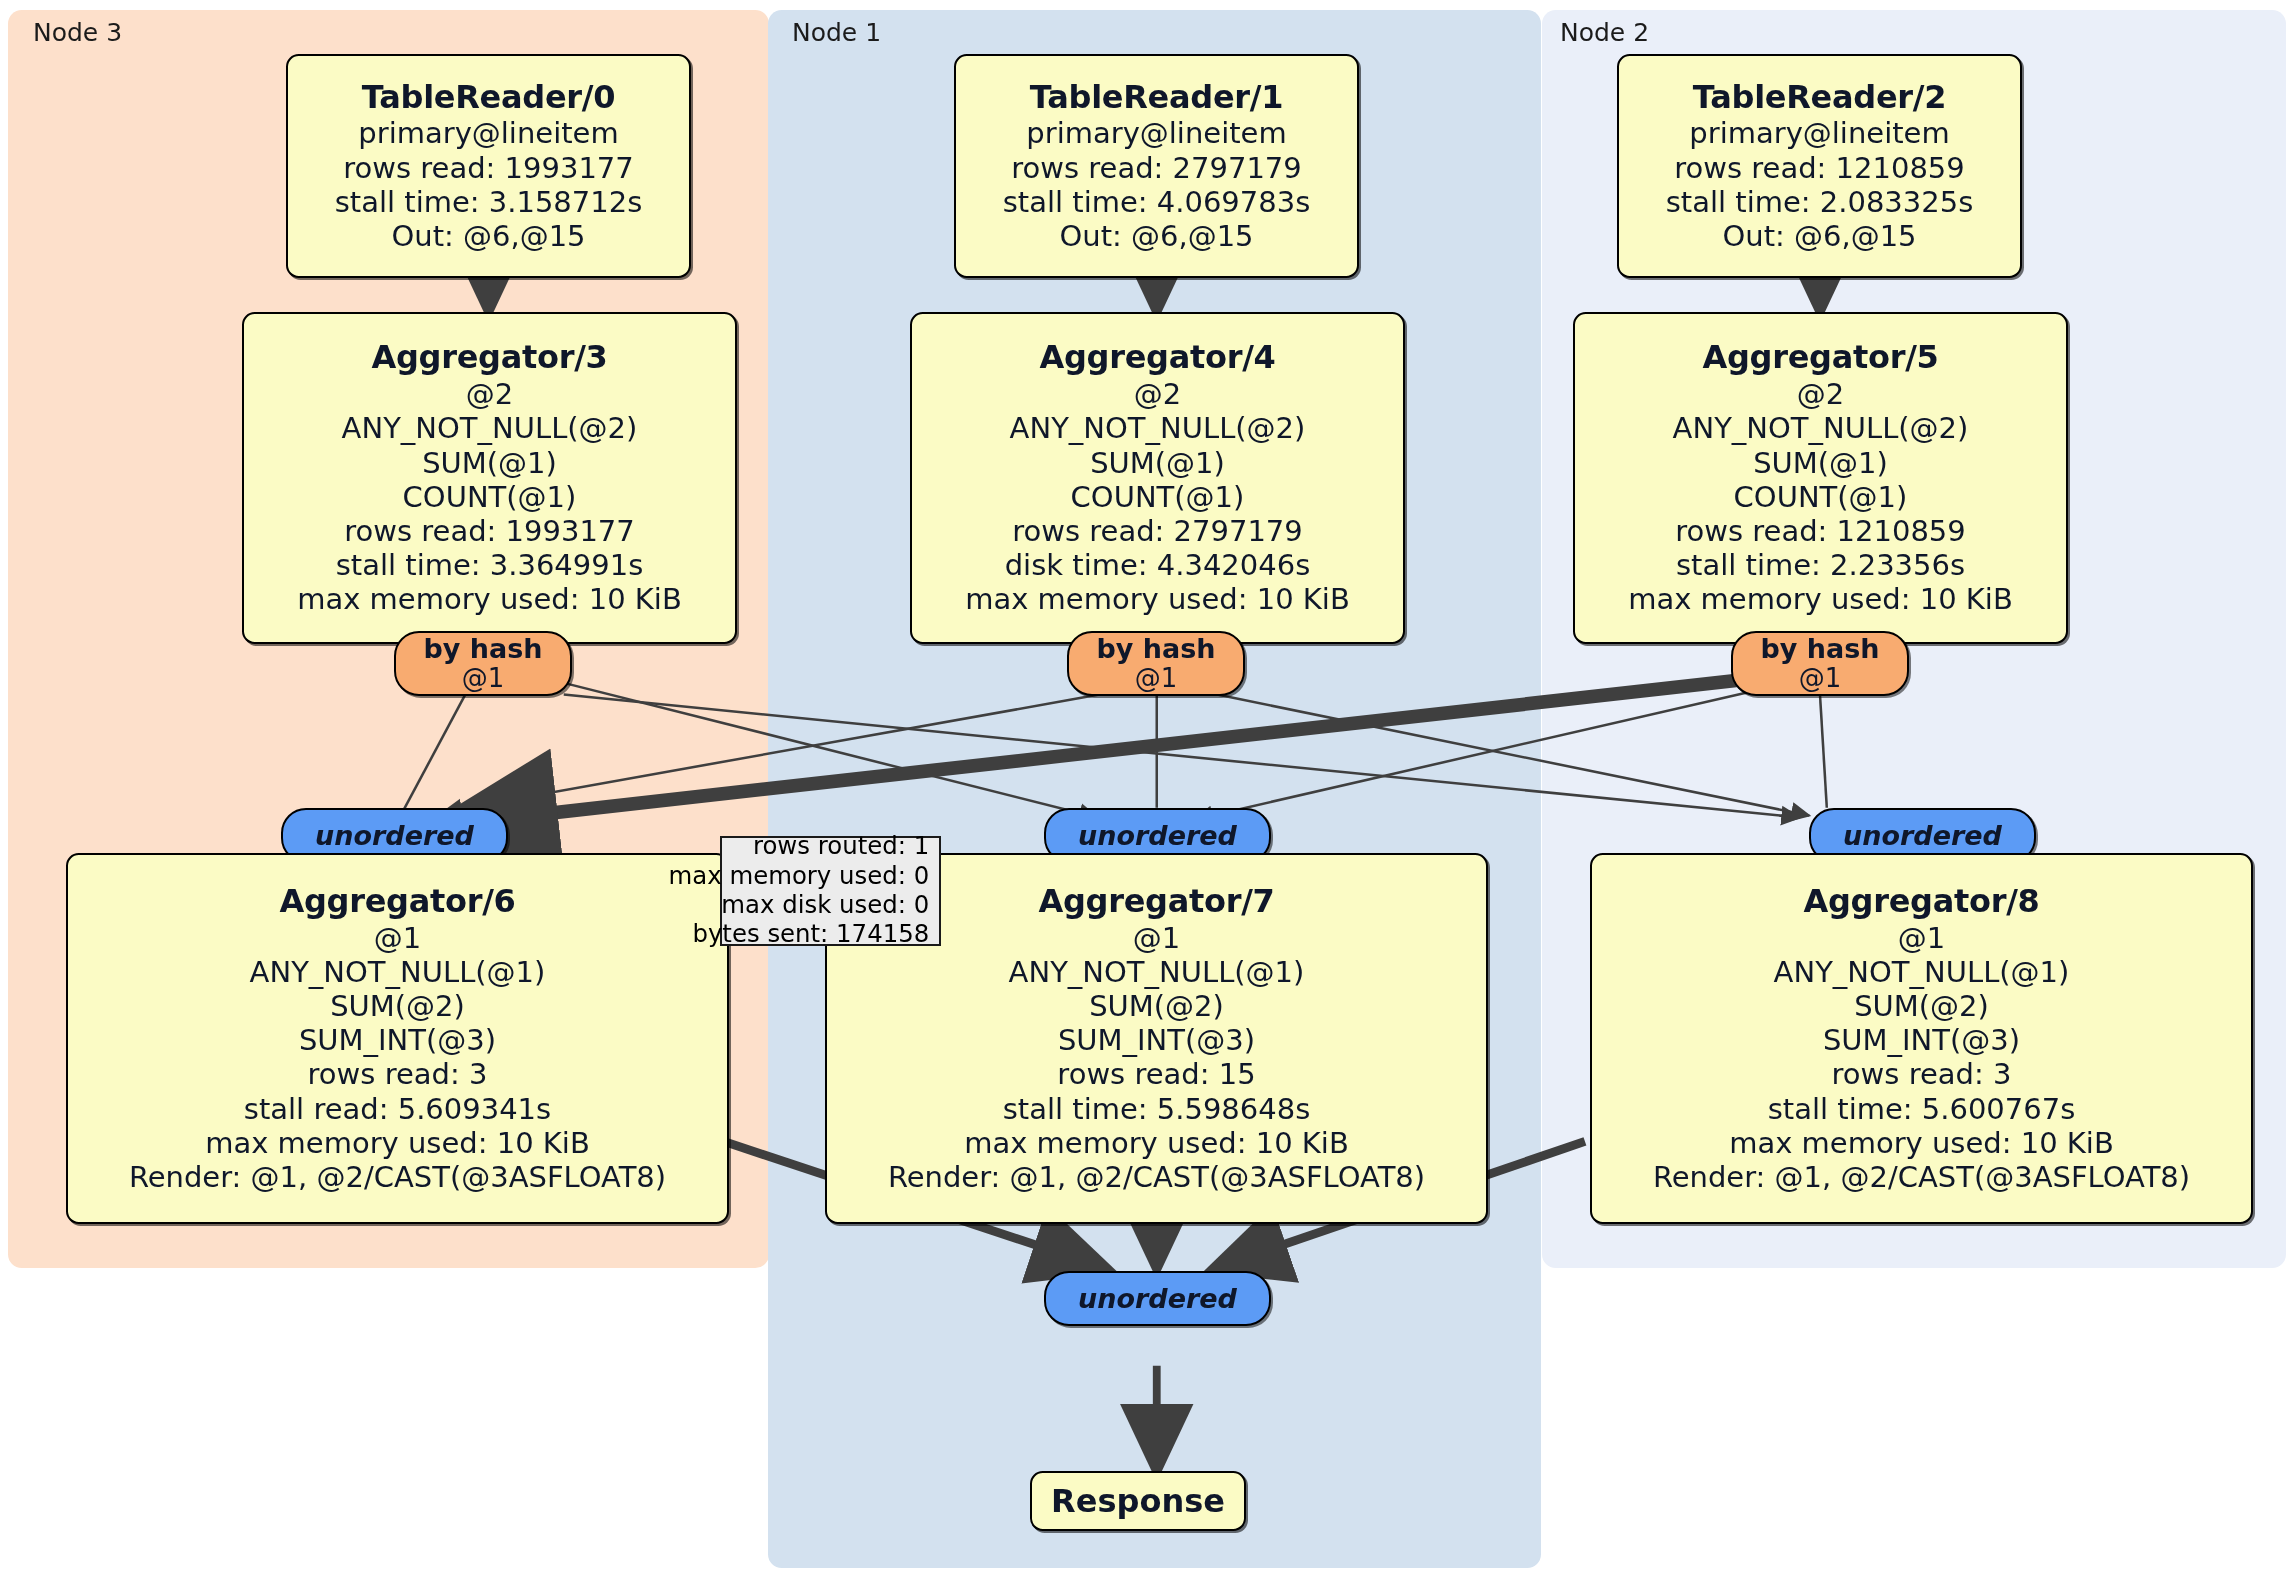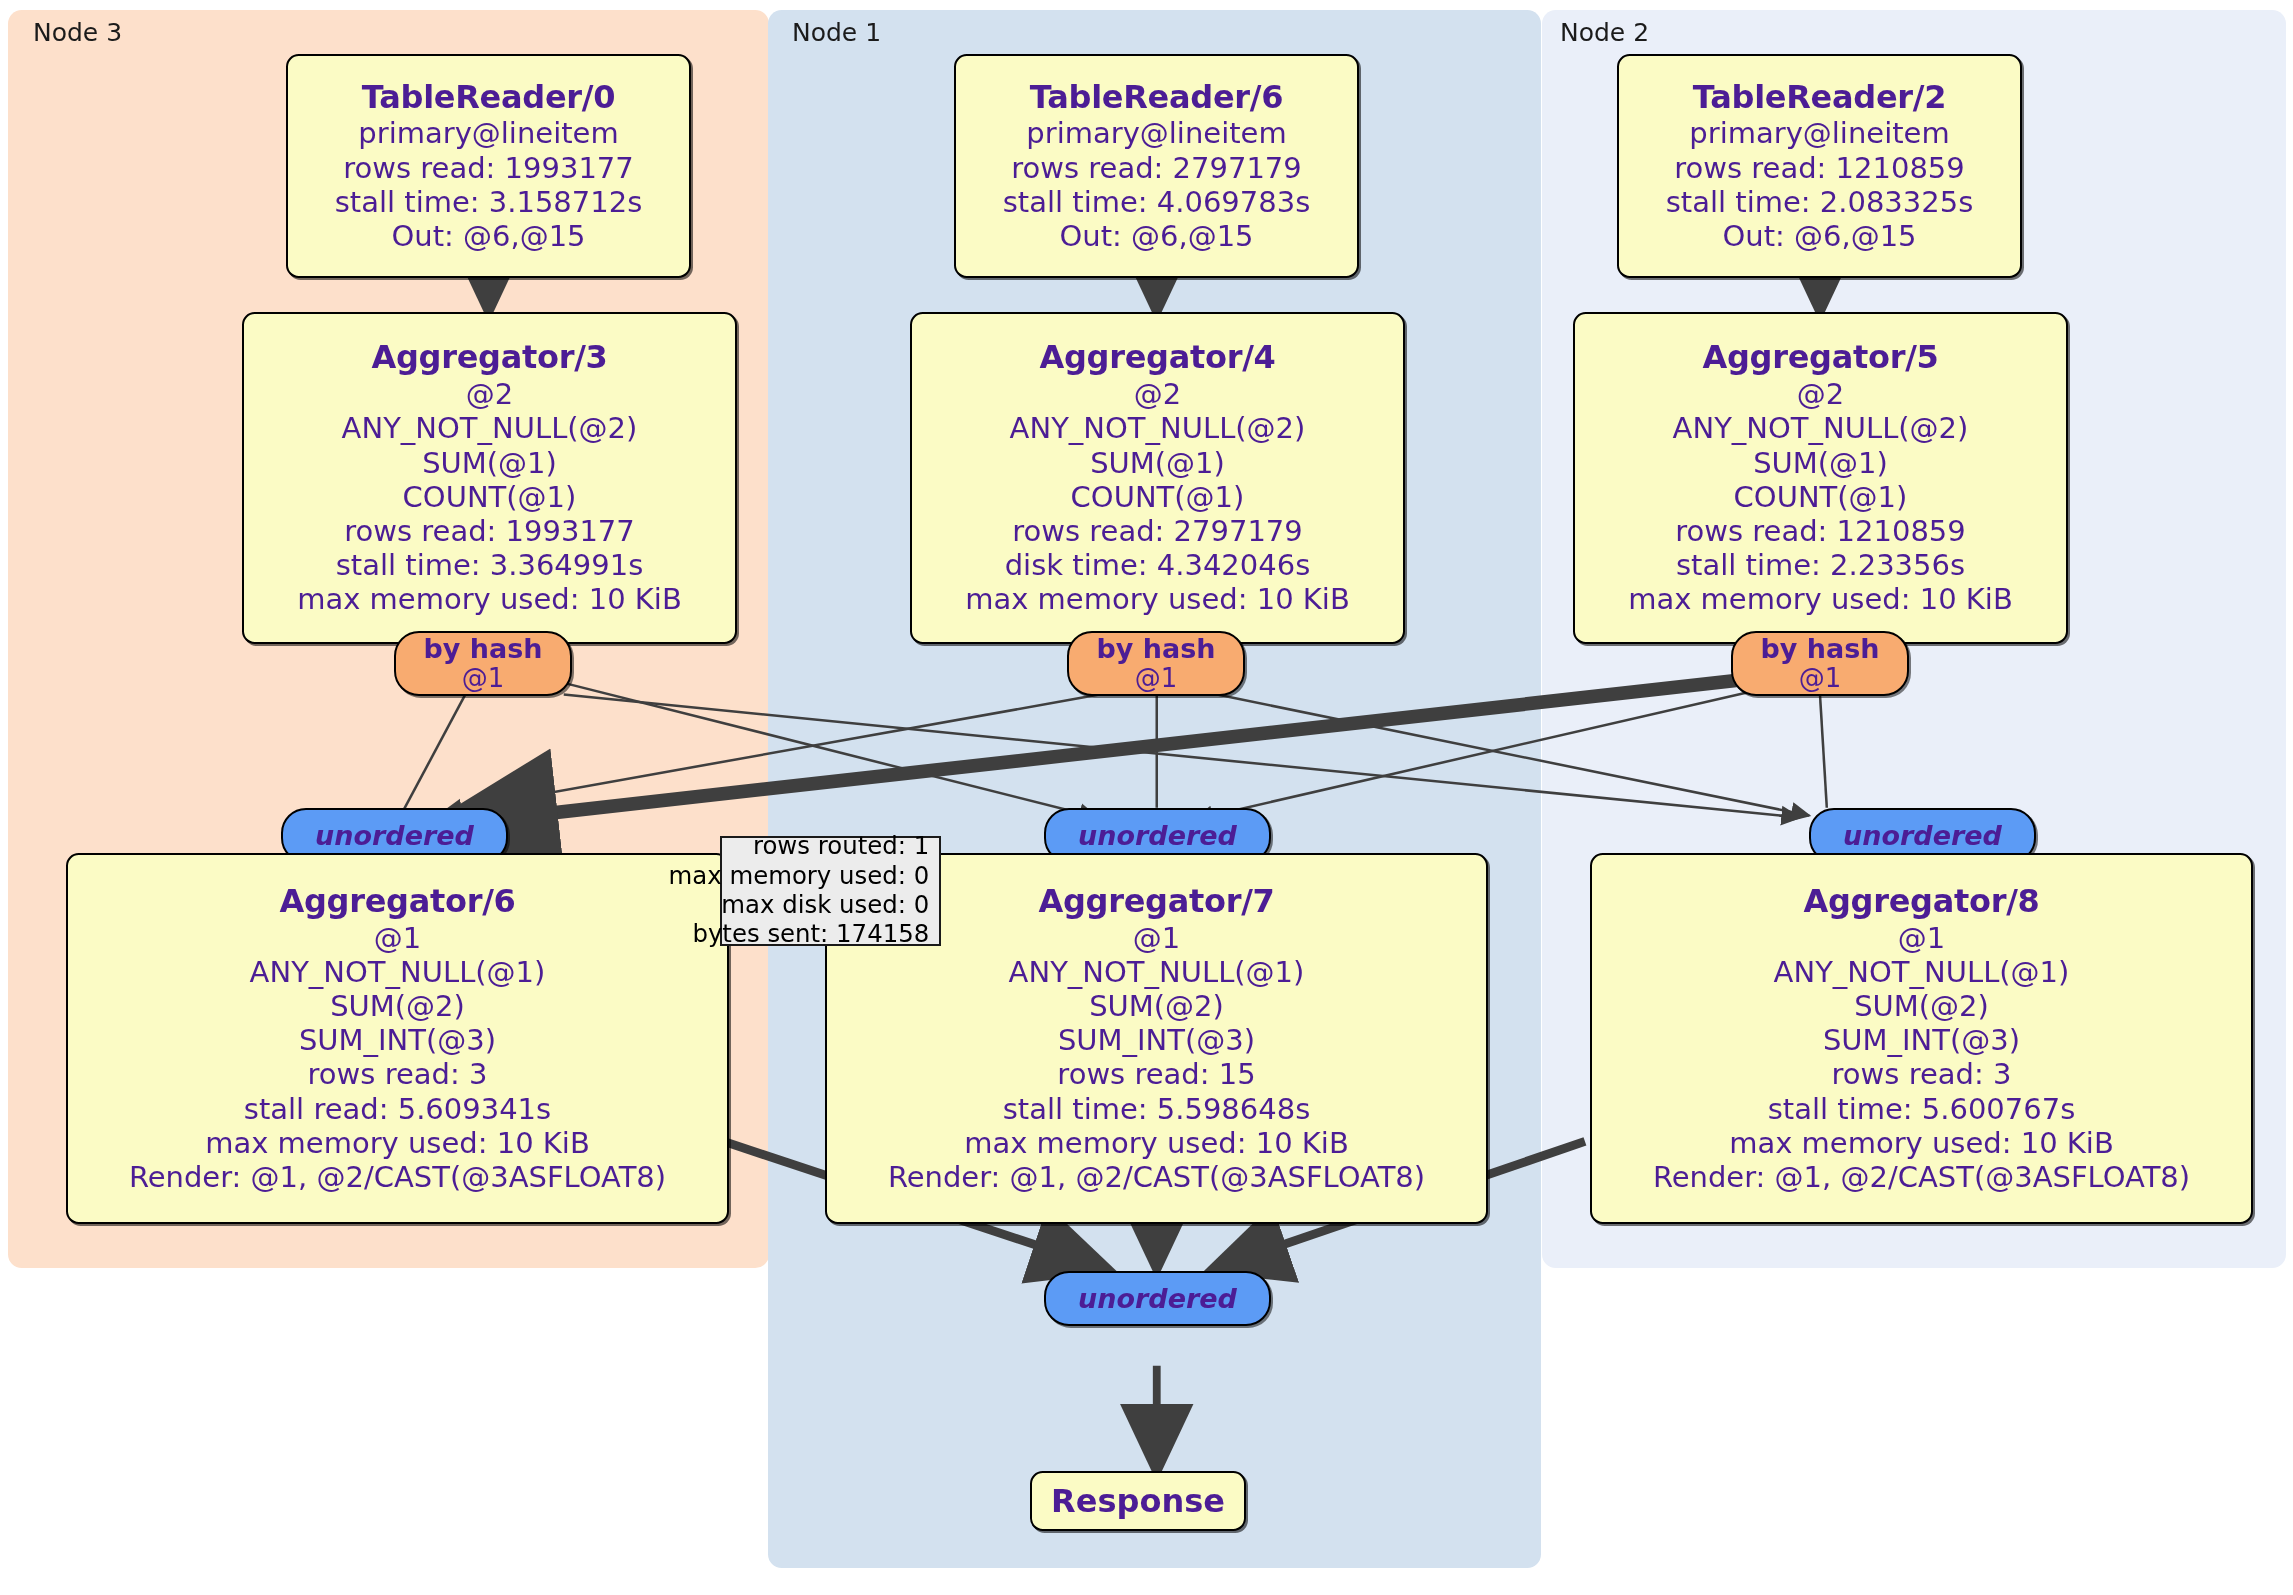--- a/index.html
+++ b/index.html
@@ -19,21 +19,21 @@
     white-space:nowrap;
   }
 
   
   #edges{position:absolute;left:0;top:0;width:2294px;height:1596px;pointer-events:none;}
 
   
   .node{
     position:absolute;box-sizing:border-box;
     display:flex;flex-direction:column;align-items:center;justify-content:center;
-    text-align:center;color:#4c1d95;
+    text-align:center;color:#0f172a;
   }
   .n-box{
     background:#fbfbc5;border:2.4px solid #000;border-radius:12.7px;
     box-shadow:2px 2px 0 rgba(0,0,0,0.55);
   }
   .n-title{
     font-weight:bold;font-size:32px;line-height:1.18;letter-spacing:-0.3px;
     font-family:"DejaVu Sans","Liberation Sans",sans-serif;
   }
   .n-line{
@@ -111,21 +111,21 @@
 
   <div class="node n-box" style="left:286px;top:54px;width:405px;height:224px;">
     <div class="n-title">TableReader/0</div>
     <div class="n-line">primary@lineitem</div>
     <div class="n-line">rows read: 1993177</div>
     <div class="n-line">stall time: 3.158712s</div>
     <div class="n-line">Out: @6,@15</div>
   </div>
 
   <div class="node n-box" style="left:954px;top:54px;width:405px;height:224px;">
-    <div class="n-title">TableReader/6</div>
+    <div class="n-title">TableReader/1</div>
     <div class="n-line">primary@lineitem</div>
     <div class="n-line">rows read: 2797179</div>
     <div class="n-line">stall time: 4.069783s</div>
     <div class="n-line">Out: @6,@15</div>
   </div>
 
   <div class="node n-box" style="left:1617px;top:54px;width:405px;height:224px;">
     <div class="n-title">TableReader/2</div>
     <div class="n-line">primary@lineitem</div>
     <div class="n-line">rows read: 1210859</div>

